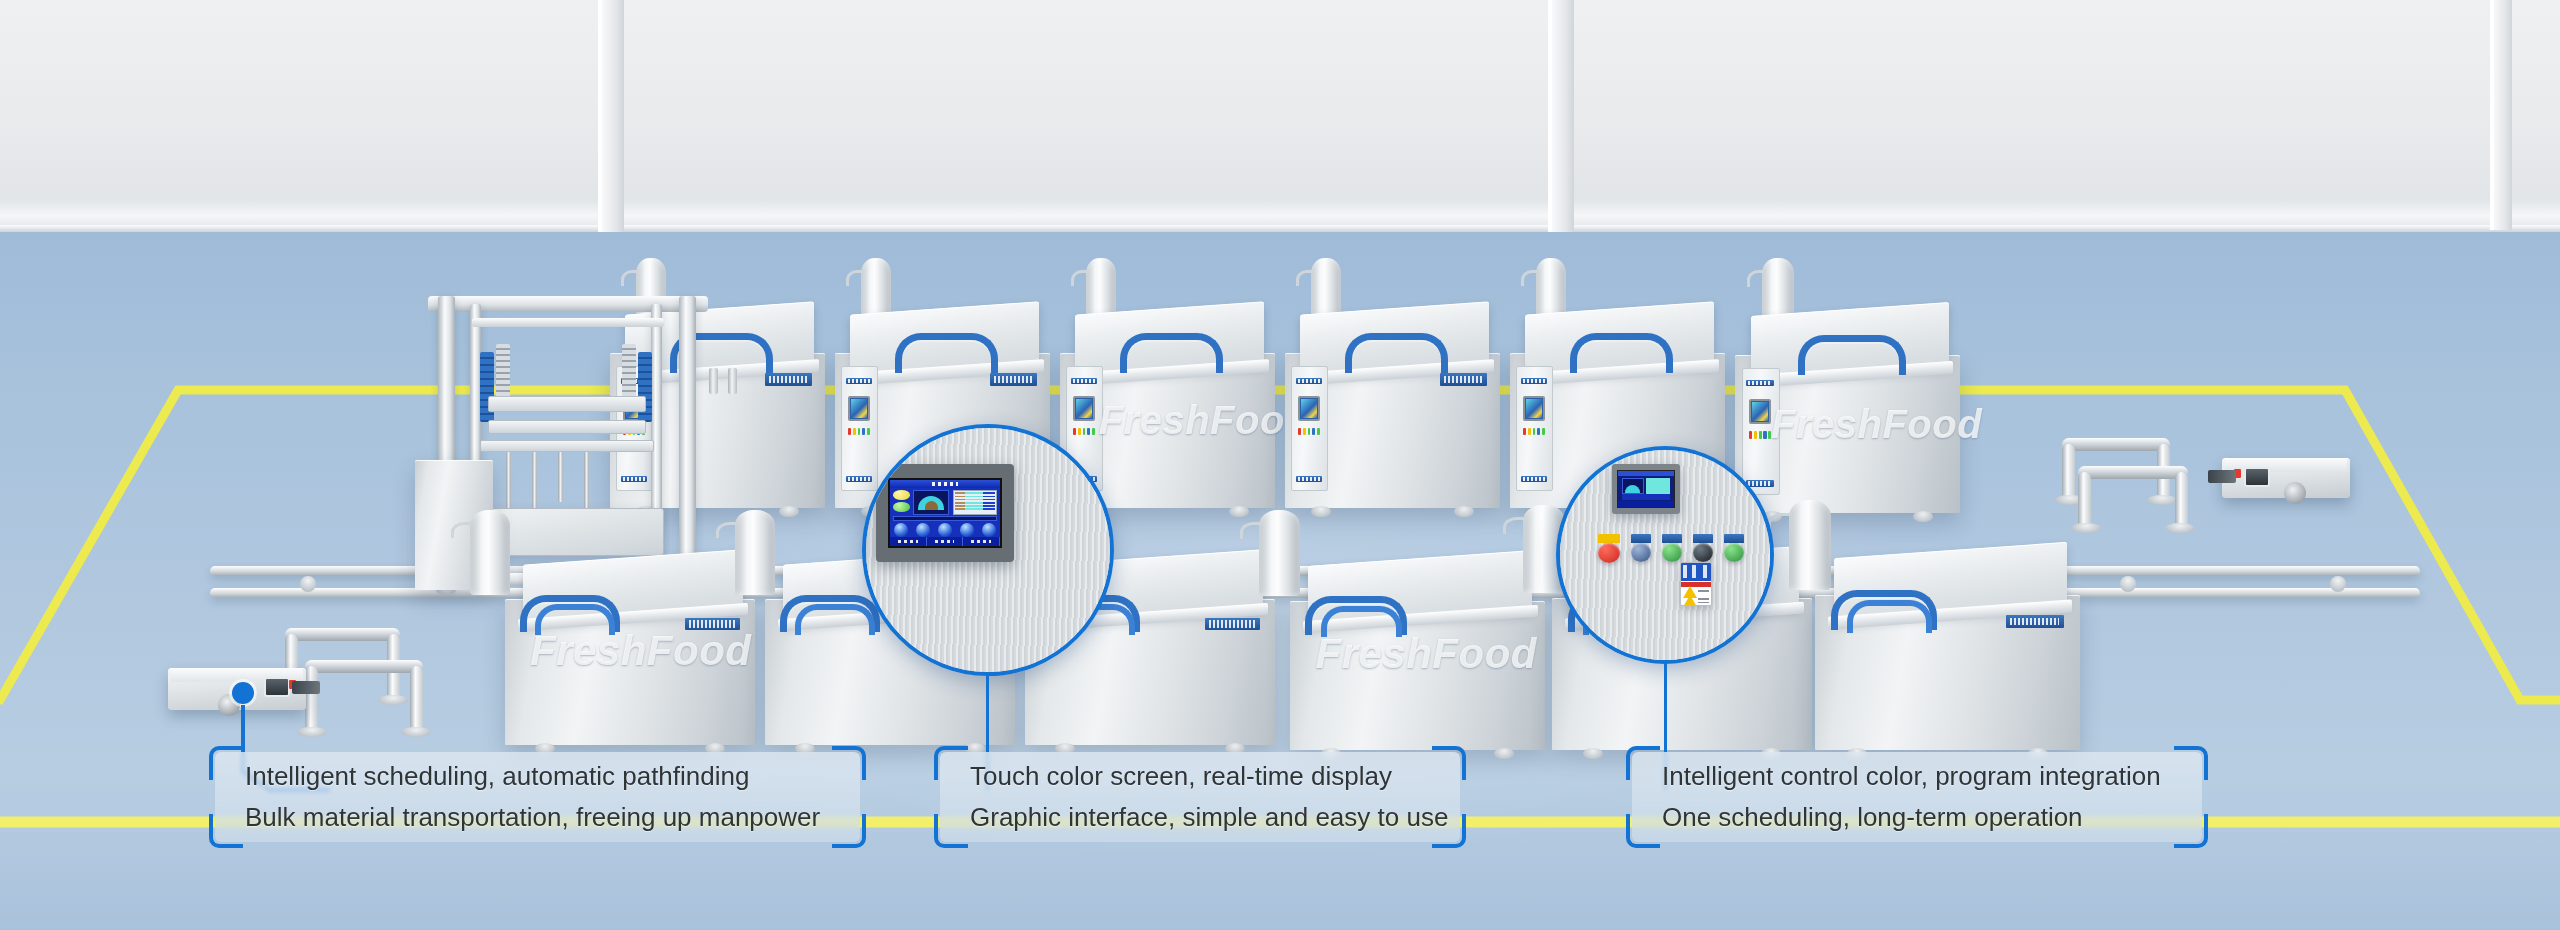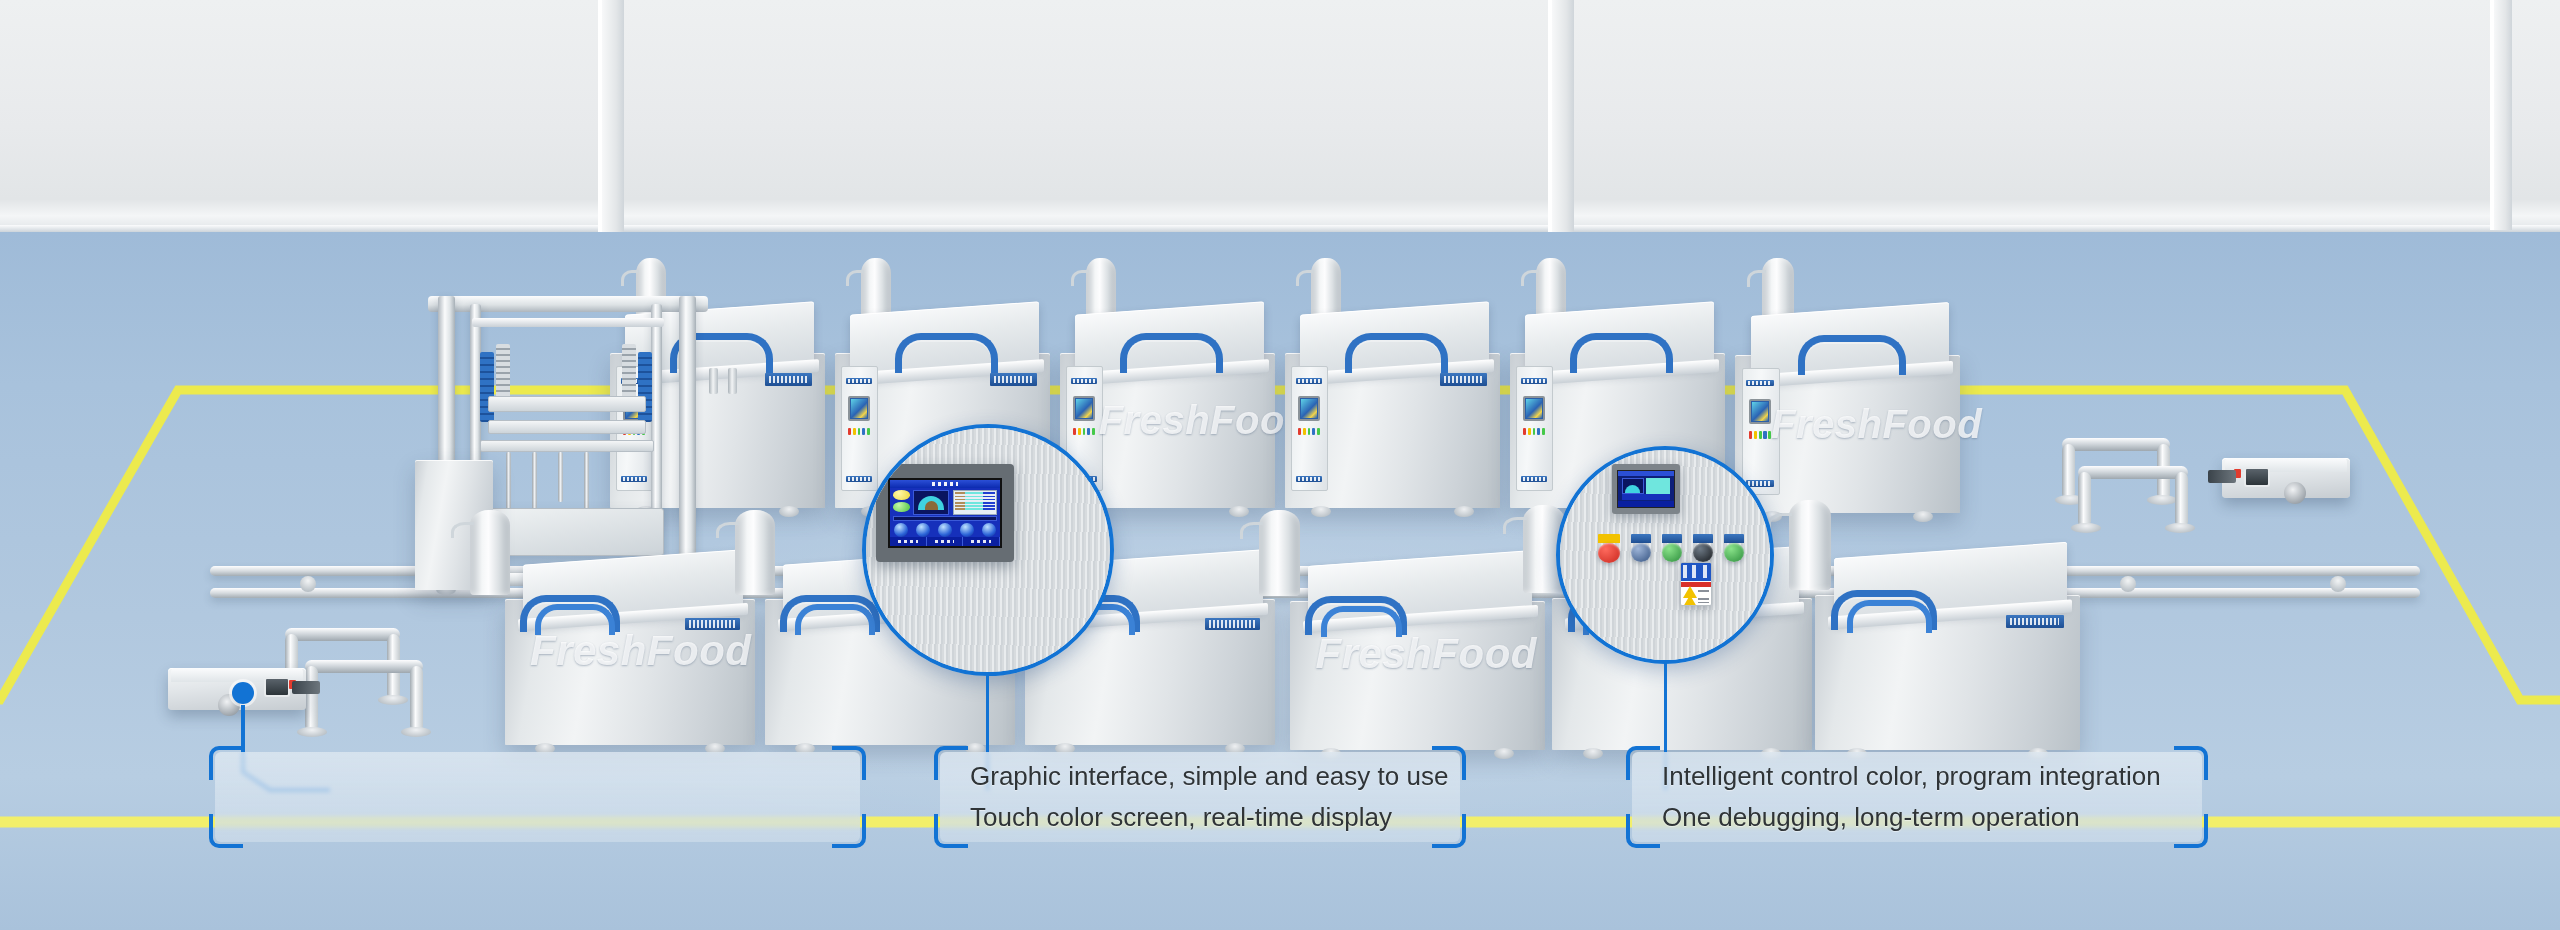--- a/index.html
+++ b/index.html
@@ -670,39 +670,43 @@
   <svg class="yellow-svg" viewBox="0 0 2560 930" style="pointer-events:none;">
     <polyline points="243,705 243,772 270,790 330,790" fill="none" stroke="#1273d4" stroke-width="4"></polyline>
   </svg>
 
   <div class="caption" style="left:215px;top:752px;width:645px;height:90px;">
     <div class="cap-panel"></div>
     <span class="brk tl"></span>
     <span class="brk tr"></span>
     <span class="brk bl"></span>
     <span class="brk br"></span>
+    <div class="cap-lines">
+      <div class="cap-line">Intelligent scheduling, automatic pathfinding</div>
+      <div class="cap-line">Bulk material transportation, freeing up manpower</div>
+    </div>
   </div>
 
   <div class="caption" style="left:940px;top:752px;width:520px;height:90px;">
     <div class="cap-panel"></div>
     <span class="brk tl"></span>
     <span class="brk tr"></span>
     <span class="brk bl"></span>
     <span class="brk br"></span>
     <div class="cap-lines">
+      <div class="cap-line">Touch color screen, real-time display</div>
       <div class="cap-line">Graphic interface, simple and easy to use</div>
-      <div class="cap-line">Touch color screen, real-time display</div>
     </div>
   </div>
 
   <div class="caption" style="left:1632px;top:752px;width:570px;height:90px;">
     <div class="cap-panel"></div>
     <span class="brk tl"></span>
     <span class="brk tr"></span>
     <span class="brk bl"></span>
     <span class="brk br"></span>
     <div class="cap-lines">
       <div class="cap-line">Intelligent control color, program integration</div>
-      <div class="cap-line">One debugging, long-term operation</div>
+      <div class="cap-line">One scheduling, long-term operation</div>
     </div>
   </div>
 
 </div>
 
 </body></html>

